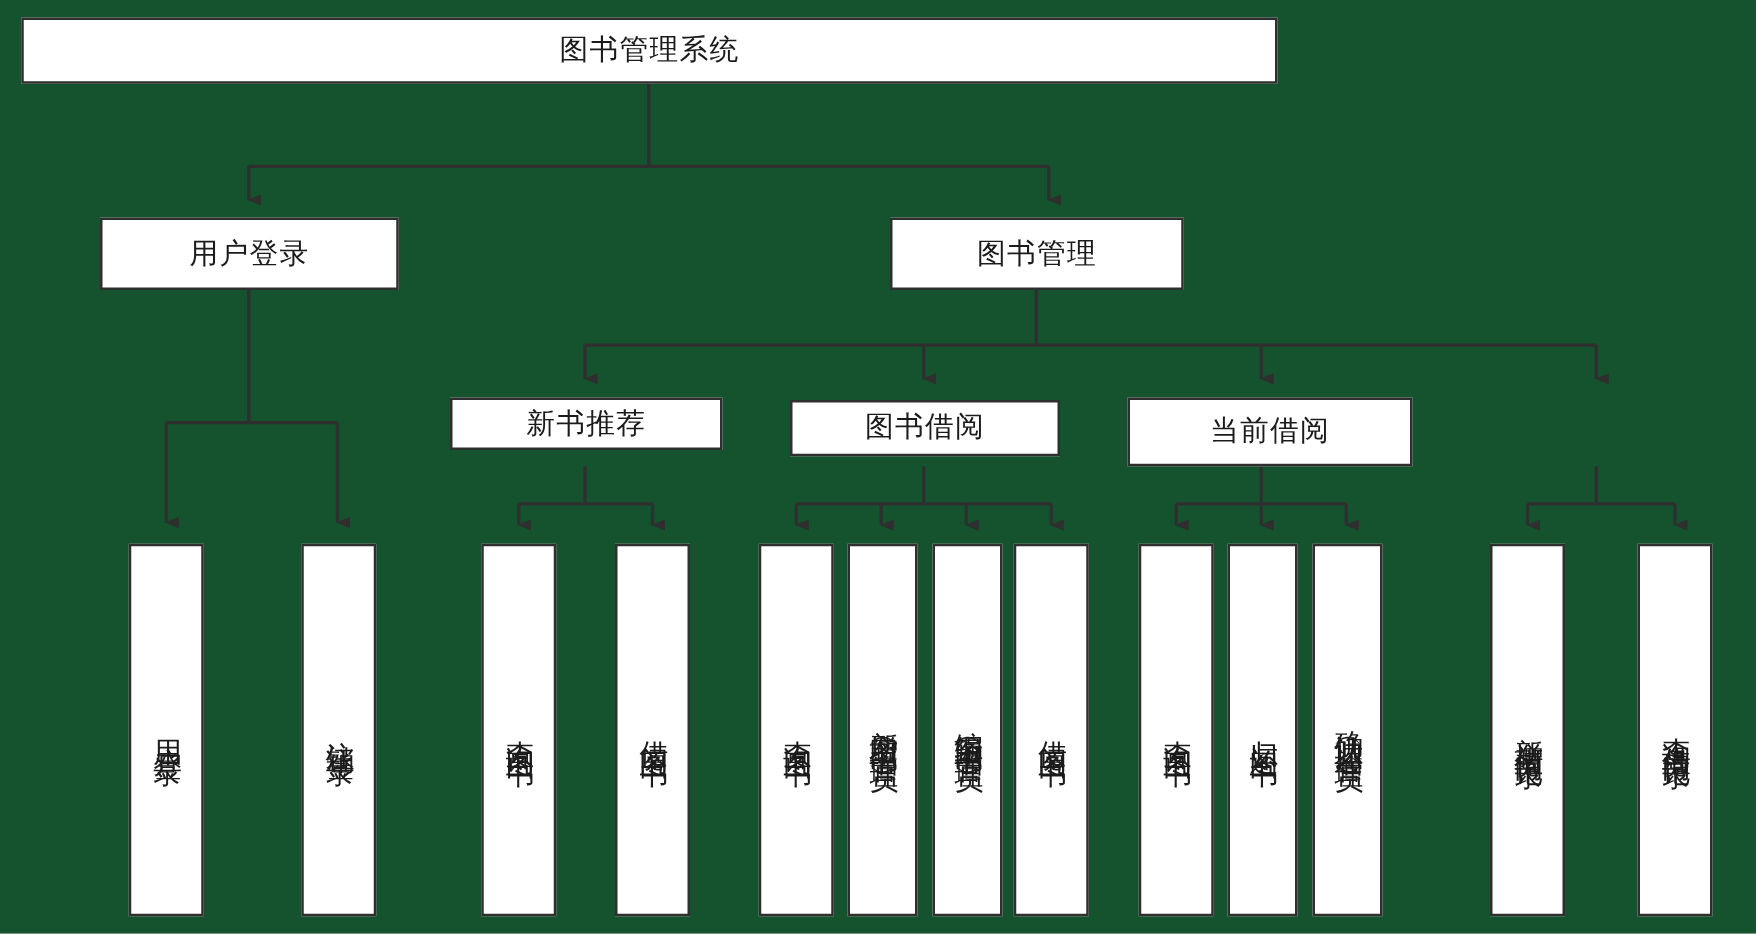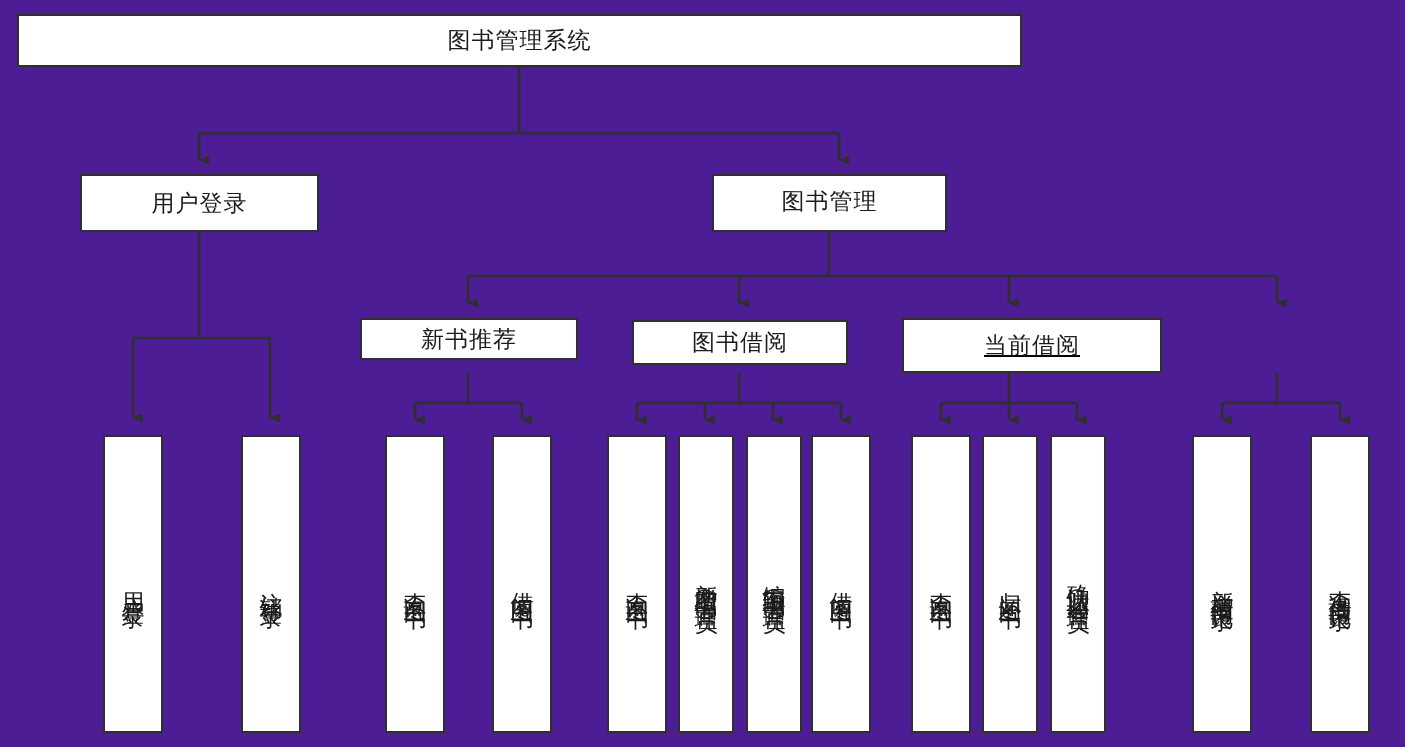--- a/index.html
+++ b/index.html
@@ -8,21 +8,21 @@
     padding: 0;
     background: #ffffff;
   }
   body {
     font-family: "DejaVu Sans", "Liberation Sans", sans-serif;
   }
   #canvas {
     position: relative;
     width: 1405px;
     height: 747px;
-    background: #4c1d95;
+    background: #14532d;
     overflow: hidden;
   }
   #edges {
     position: absolute;
     left: 0;
     top: 0;
     width: 1405px;
     height: 747px;
     pointer-events: none;
   }
@@ -135,33 +135,33 @@
   </svg>
 
   <div class="node" style="left:17px; top:14px; width:1005px; height:53px;">
     <span class="cap">图书管理系统</span>
   </div>
 
   <div class="node" style="left:80px; top:174px; width:239px; height:58px;">
     <span class="cap">用户登录</span>
   </div>
 
-  <div class="node" style="left:712px; top:174px; width:235px; height:58px;font-family:Liberation Mono, monospace;">
+  <div class="node" style="left:712px; top:174px; width:235px; height:58px;">
     <span class="cap">图书管理</span>
   </div>
 
   <div class="node" style="left:360px; top:318px; width:218px; height:42px;">
     <span class="cap">新书推荐</span>
   </div>
 
   <div class="node" style="left:632px; top:320px; width:216px; height:45px;">
     <span class="cap">图书借阅</span>
   </div>
 
-  <div class="node" style="left:902px; top:318px; width:260px; height:55px;text-decoration:underline;">
+  <div class="node" style="left:902px; top:318px; width:228px; height:55px;">
     <span class="cap">当前借阅</span>
   </div>
 
 
   <div class="leaf" style="left:103px; top:435px; width:60px; height:298px;">
     <span class="vcap">用户登录</span>
   </div>
 
   <div class="leaf" style="left:241px; top:435px; width:60px; height:298px;">
     <span class="vcap">注销登录</span>

